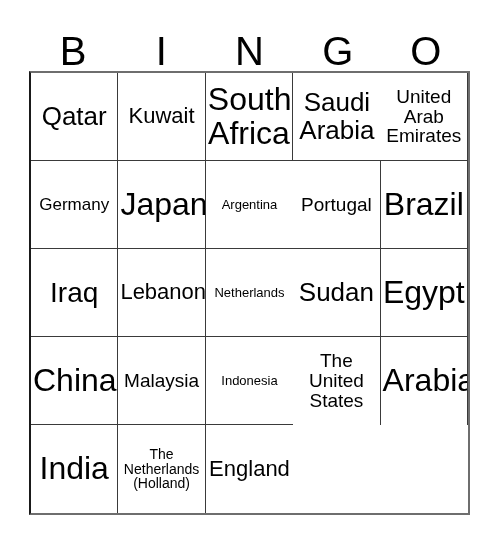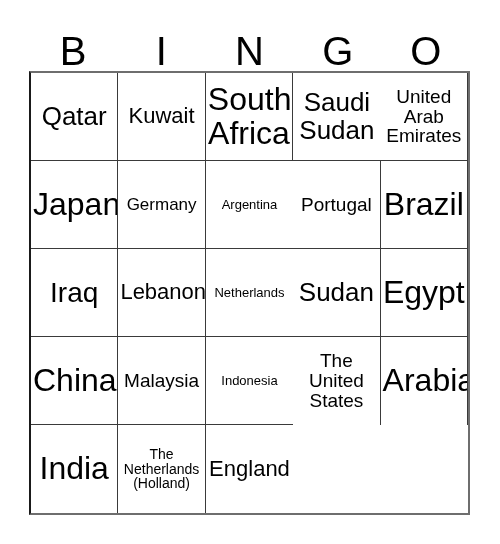--- a/index.html
+++ b/index.html
@@ -118,33 +118,33 @@
       </div>
     <div class="cell row-1 col-2">
         <span class="cell-text fs-sm">Kuwait</span>
       </div>
     <div class="cell row-1 col-3">
         <span class="cell-text fs-lg">South
 Africa</span>
       </div>
     <div class="cell row-1 col-5">
         <span class="cell-text fs-md">Saudi
-Sudan</span>
+Arabia</span>
       </div>
 
     <div class="cell row-2 col-1">
         <span class="cell-text fs-xs">United
 Arab
 Emirates</span>
       </div>
+    <div class="cell row-2 col-3">
+        <span class="cell-text fs-xxs">Germany</span>
+      </div>
     <div class="cell row-2 col-4">
         <span class="cell-text fs-xl">Japan</span>
-      </div>
-    <div class="cell row-2 col-3">
-        <span class="cell-text fs-xxs">Germany</span>
       </div>
     <div class="cell row-2 col-5">
         <span class="cell-text fs-tiny">Argentina</span>
       </div>
 
     <div class="cell row-3 col-1">
         <span class="cell-text fs-xs">Portugal</span>
       </div>
     <div class="cell row-3 col-2">
         <span class="cell-text fs-xl">Brazil</span>

